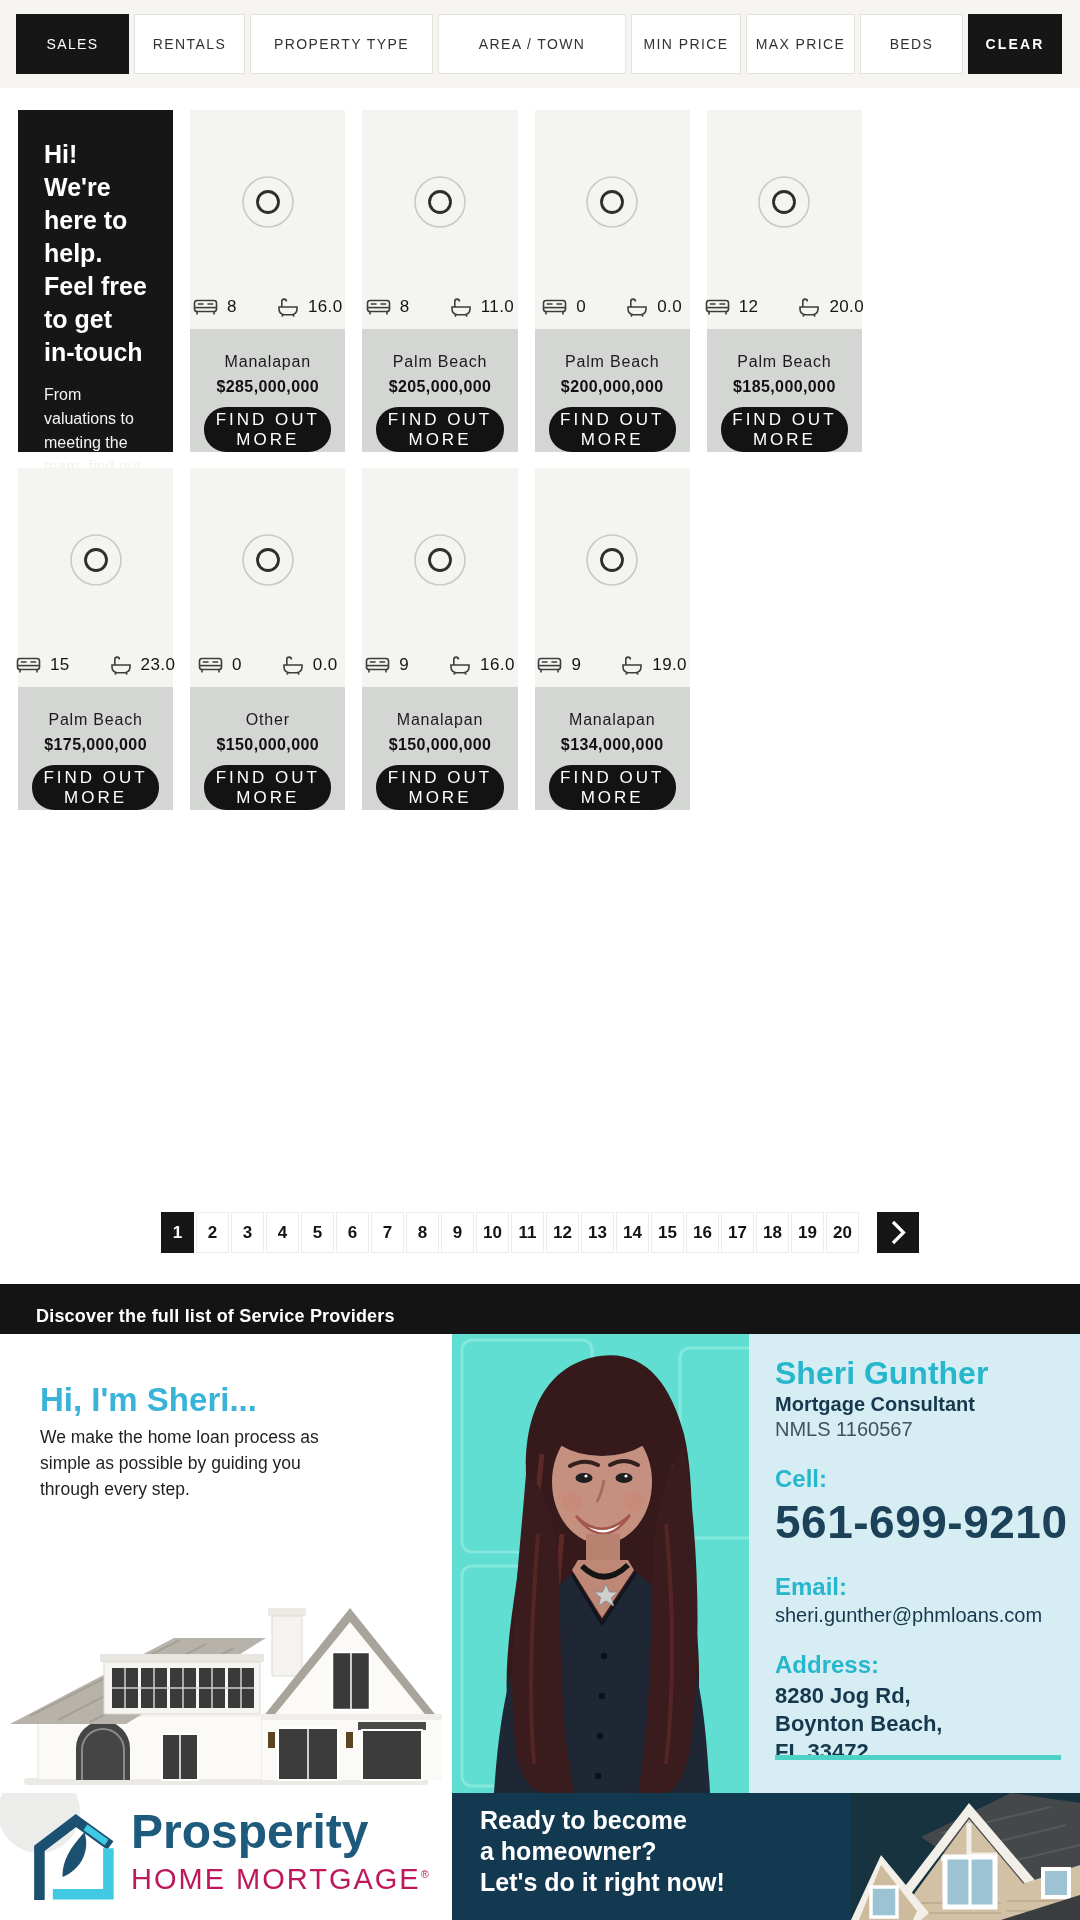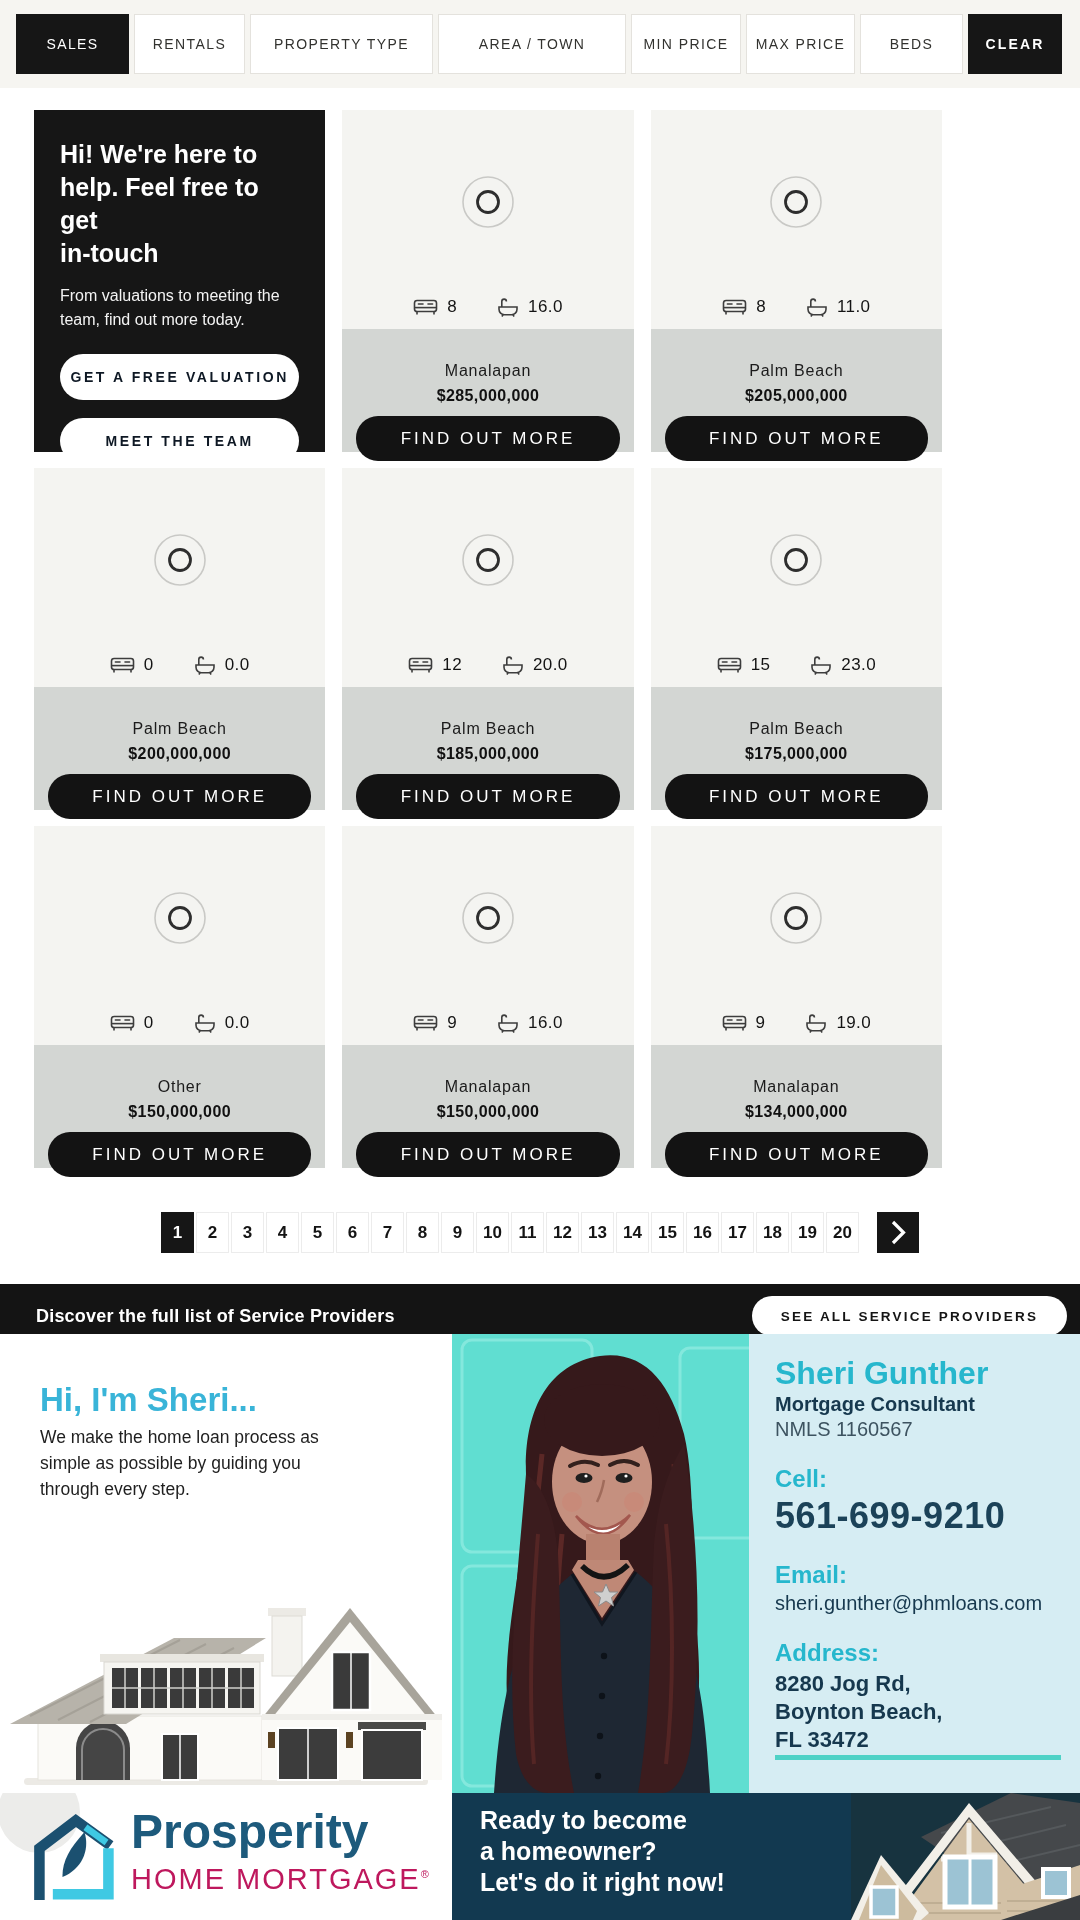--- a/index.html
+++ b/index.html
@@ -18,39 +18,39 @@
   .fbtn:nth-child(2){width:111px;}
   .fbtn:nth-child(3){width:183px;}
   .fbtn:nth-child(4){width:188px;}
   .fbtn:nth-child(5){width:110px;}
   .fbtn:nth-child(6){width:109px;}
   .fbtn:nth-child(7){width:103px;}
   .fbtn:nth-child(8){width:94px;}
   .fbtn.active{background:#161616;border-color:#161616;color:#fff;}
   .fbtn.clear{background:#161616;border-color:#161616;color:#fff;font-weight:bold;letter-spacing:2.2px;}
   
-  .grid{position:absolute;top:110px;left:18px;width:908px;
-    display:grid;grid-template-columns:repeat(3,1fr);column-gap:17px;row-gap:16px;margin-left:16px;}
+  .grid{position:absolute;top:110px;left:18px;width:844px;
+    display:grid;grid-template-columns:repeat(5,1fr);column-gap:17px;row-gap:16px;}
   .cell{height:342px;}
   .promo{background:#161616;color:#fff;box-sizing:border-box;padding:28px 26px 0;}
   .promo h2{margin:0;font-size:25px;line-height:33px;font-weight:bold;white-space:pre-line;}
   .promo p{margin:14px 0 0;font-size:16px;line-height:24px;color:#f3f3f3;white-space:pre-line;}
   .pbtn{margin-top:22px;height:46px;border-radius:23px;background:#fff;color:#0e1824;
     display:flex;align-items:center;justify-content:center;font-size:14px;font-weight:bold;
     letter-spacing:2.6px;cursor:pointer;}
   .pbtn + .pbtn{margin-top:18px;}
   .card{background:#fff;}
   .media{height:219px;background:#f4f4f1;position:relative;}
   .spin{position:absolute;left:50%;top:92px;transform:translate(-50%,-50%);line-height:0;}
   .stats{position:absolute;left:0;right:0;bottom:12px;display:flex;justify-content:center;
     align-items:center;gap:40px;}
   .stat{display:flex;align-items:center;gap:9px;}
   .snum{font-size:17px;color:#141414;letter-spacing:0.4px;}
   .sicon{line-height:0;}
-  .info{height:123px;background:#d3d6d3;text-align:center;box-sizing:border-box;padding-top:33px;}
+  .info{height:123px;background:#d3d6d3;text-align:center;box-sizing:border-box;padding-top:24px;}
   .loc{font-size:16px;letter-spacing:0.8px;color:#1b1b1b;}
   .price{margin-top:7px;font-size:16px;font-weight:bold;letter-spacing:0.4px;color:#111;}
   .cta{margin:11px 14px 0;height:45px;border-radius:22px;background:#131313;color:#fff;
     display:flex;align-items:center;justify-content:center;font-size:17px;letter-spacing:3px;cursor:pointer;}
   
   .pagination{position:absolute;top:1212px;left:0;width:1080px;display:flex;
     justify-content:center;align-items:center;gap:2px;}
   .page{width:33px;height:41px;background:#fff;border:1px solid #ececec;box-sizing:border-box;
     display:flex;align-items:center;justify-content:center;font-size:17px;font-weight:bold;
     color:#141414;cursor:pointer;}
@@ -73,21 +73,21 @@
   .ad-title{font-size:33px;font-weight:bold;color:#1b4e67;line-height:43px;white-space:pre-line;}
   .ad-body{margin-top:4px;font-size:17.5px;line-height:26px;color:#1f1f1f;white-space:pre-line;}
   .ad-house{position:absolute;left:10px;top:266px;line-height:0;}
   .ad-photo{position:absolute;left:452px;top:0;width:297px;height:459px;line-height:0;}
   .ad-contact{position:absolute;left:749px;top:0;width:331px;height:459px;background:#d6edf3;
     box-sizing:border-box;padding:22px 0 0 26px;}
   .c-name{font-size:32px;font-weight:bold;color:#26b7cd;line-height:34px;}
   .c-role{margin-top:3px;font-size:20px;font-weight:bold;color:#16384e;}
   .c-nmls{margin-top:2px;font-size:20px;color:#3d5360;}
   .c-label{margin-top:24px;font-size:24px;font-weight:bold;color:#26b7cd;}
-  .c-phone{margin-top:2px;font-size:36px;font-weight:bold;color:#1b4258;letter-spacing:0.5px;}
+  .c-phone{margin-top:2px;font-size:46px;font-weight:bold;color:#1b4258;letter-spacing:0.5px;}
   .c-email{margin-top:3px;font-size:20px;color:#16384e;}
   .c-addr{margin-top:3px;font-size:22px;font-weight:bold;color:#16384e;line-height:28px;white-space:pre-line;}
   .c-line{position:absolute;left:26px;top:421px;width:286px;height:5px;background:#4ed2c6;}
   .ad-logoarea{position:absolute;left:0;top:459px;width:452px;height:127px;background:#fff;overflow:hidden;}
   .bubble{position:absolute;left:-2px;top:-22px;width:82px;height:82px;border-radius:50%;background:#ececea;}
   .logo-row{position:absolute;left:26px;top:14px;display:flex;}
   .logo-text{margin-left:13px;}
   .logo-name{font-size:48px;font-weight:bold;color:#1d5a7c;line-height:50px;}
   .logo-sub{font-size:29px;color:#be185d;letter-spacing:2px;line-height:34px;}
   .logo-sub sup{font-size:11px;}
@@ -401,21 +401,20 @@
     <div class="page">20</div>
     <div class="next">
       <span style="line-height:0"><svg width="15" height="25" viewBox="0 0 15 25" fill="none" stroke="#fff" stroke-width="3.2">
           <path d="M2 2 L12.5 12.5 L2 23"></path>
         </svg></span>
     </div>
   </div>
 
 <div class="svc">
   <div class="svc-text">Discover the full list of Service Providers</div>
-  <div class="svc-btn">SEE ALL SERVICE PROVIDERS</div>
 </div>
 
 <div class="ad">
 
   <div class="ad-intro">
     <div class="ad-greet">Hi, I'm Sheri...</div>
     <div class="ad-body">We make the home loan process as
 simple as possible by guiding you
 through every step.</div>
     <div class="ad-house">

